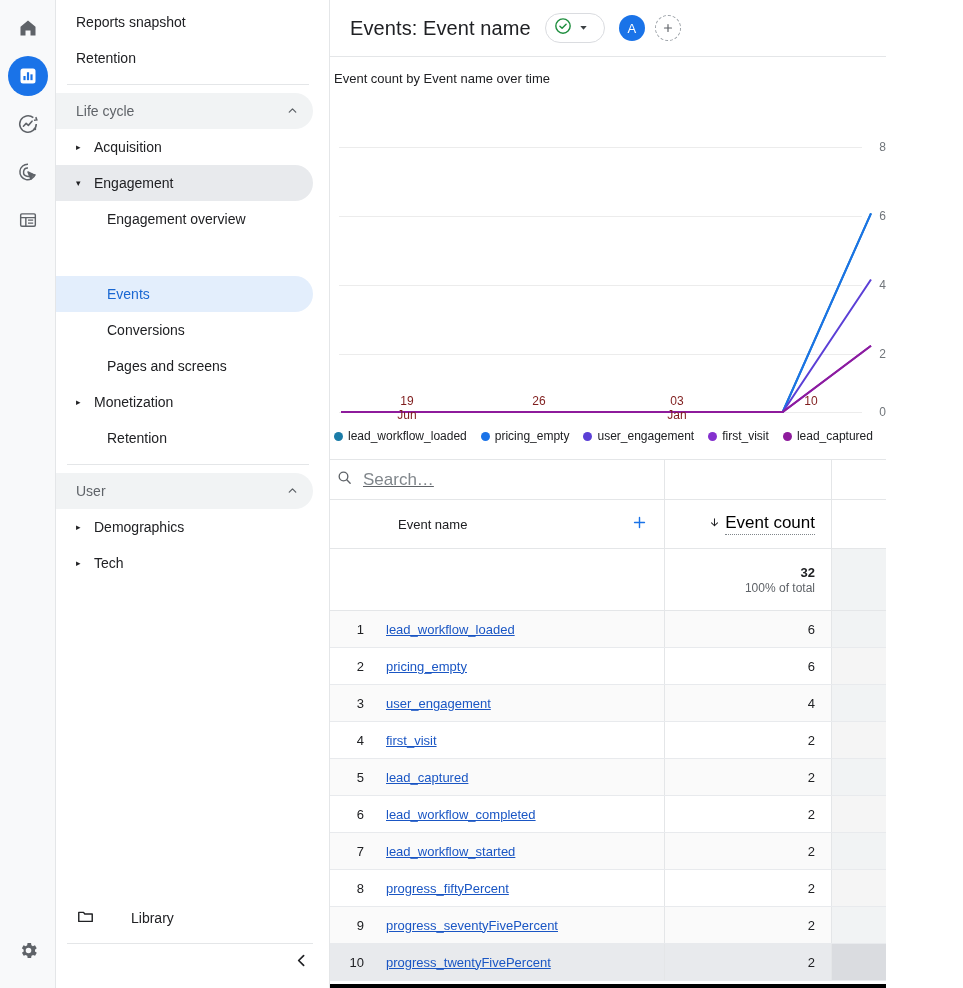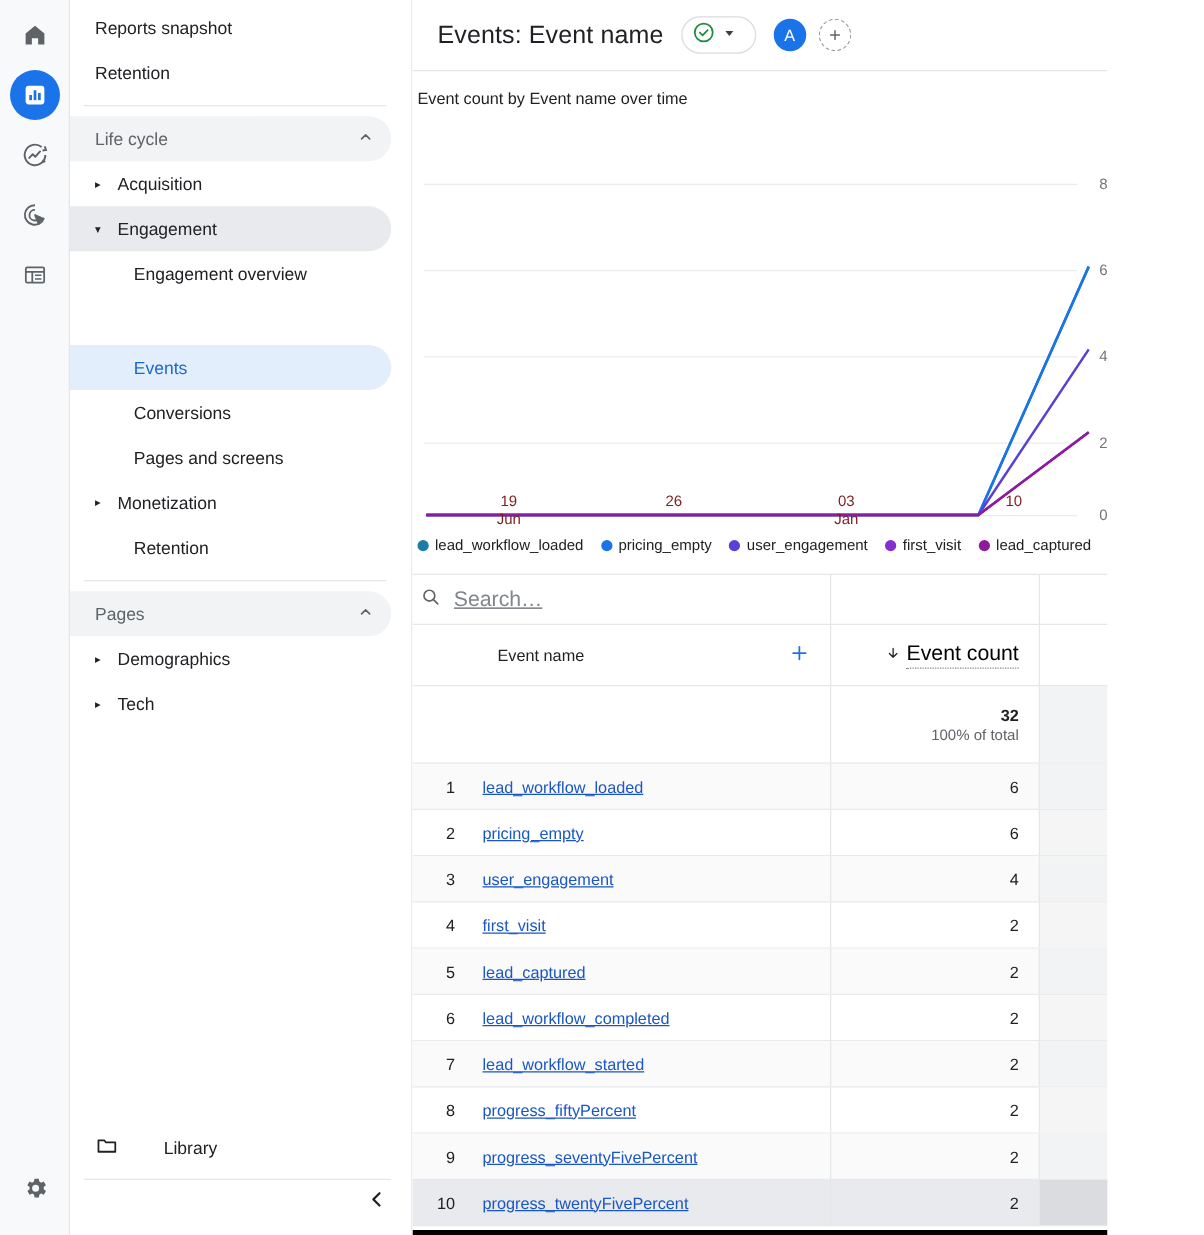--- a/index.html
+++ b/index.html
@@ -320,21 +320,21 @@
       <span class="lbl">Monetization</span>
     </div>
 
     <div class="nav-item sub">
       <span class="lbl">Retention</span>
     </div>
 
     <div class="nav-divider"></div>
 
     <div class="nav-group-head">
-      <span class="lbl">Pages</span>
+      <span class="lbl">User</span>
       <span class="chev">
         <svg width="13" height="13" viewBox="0 0 24 24" fill="none" stroke="currentColor" stroke-width="2.4" stroke-linecap="round" stroke-linejoin="round">
             <path d="M6 15l6-6 6 6"></path>
           </svg>
       </span>
     </div>
 
     <div class="nav-item">
       <span class="arrow">▸</span>
       <span class="lbl">Demographics</span>

